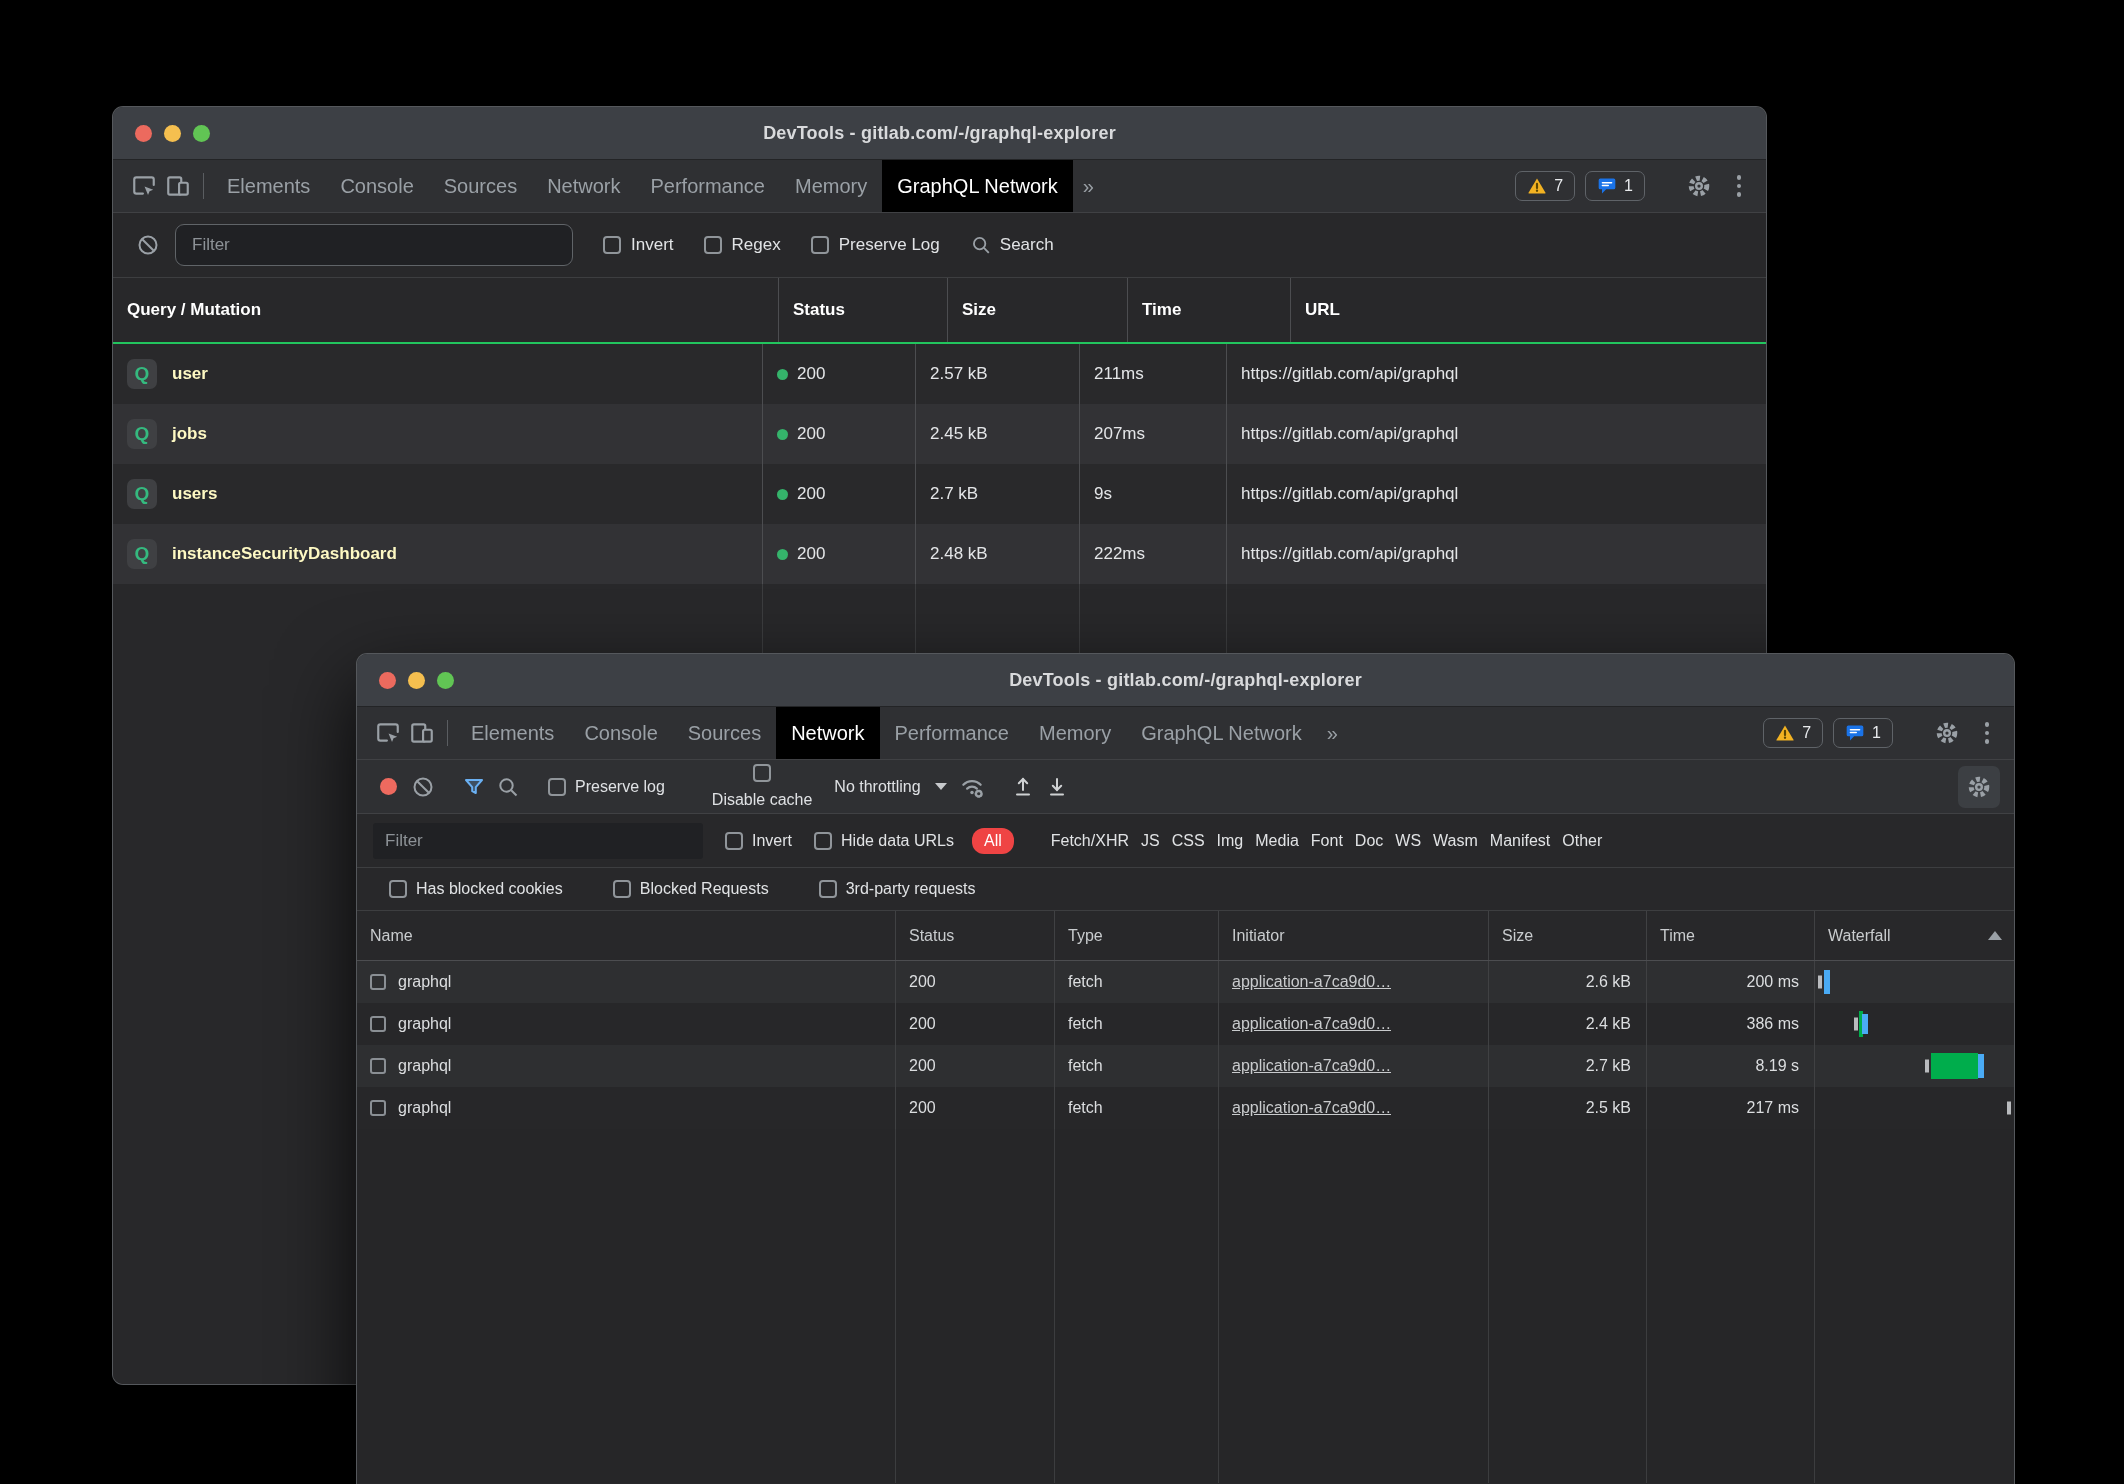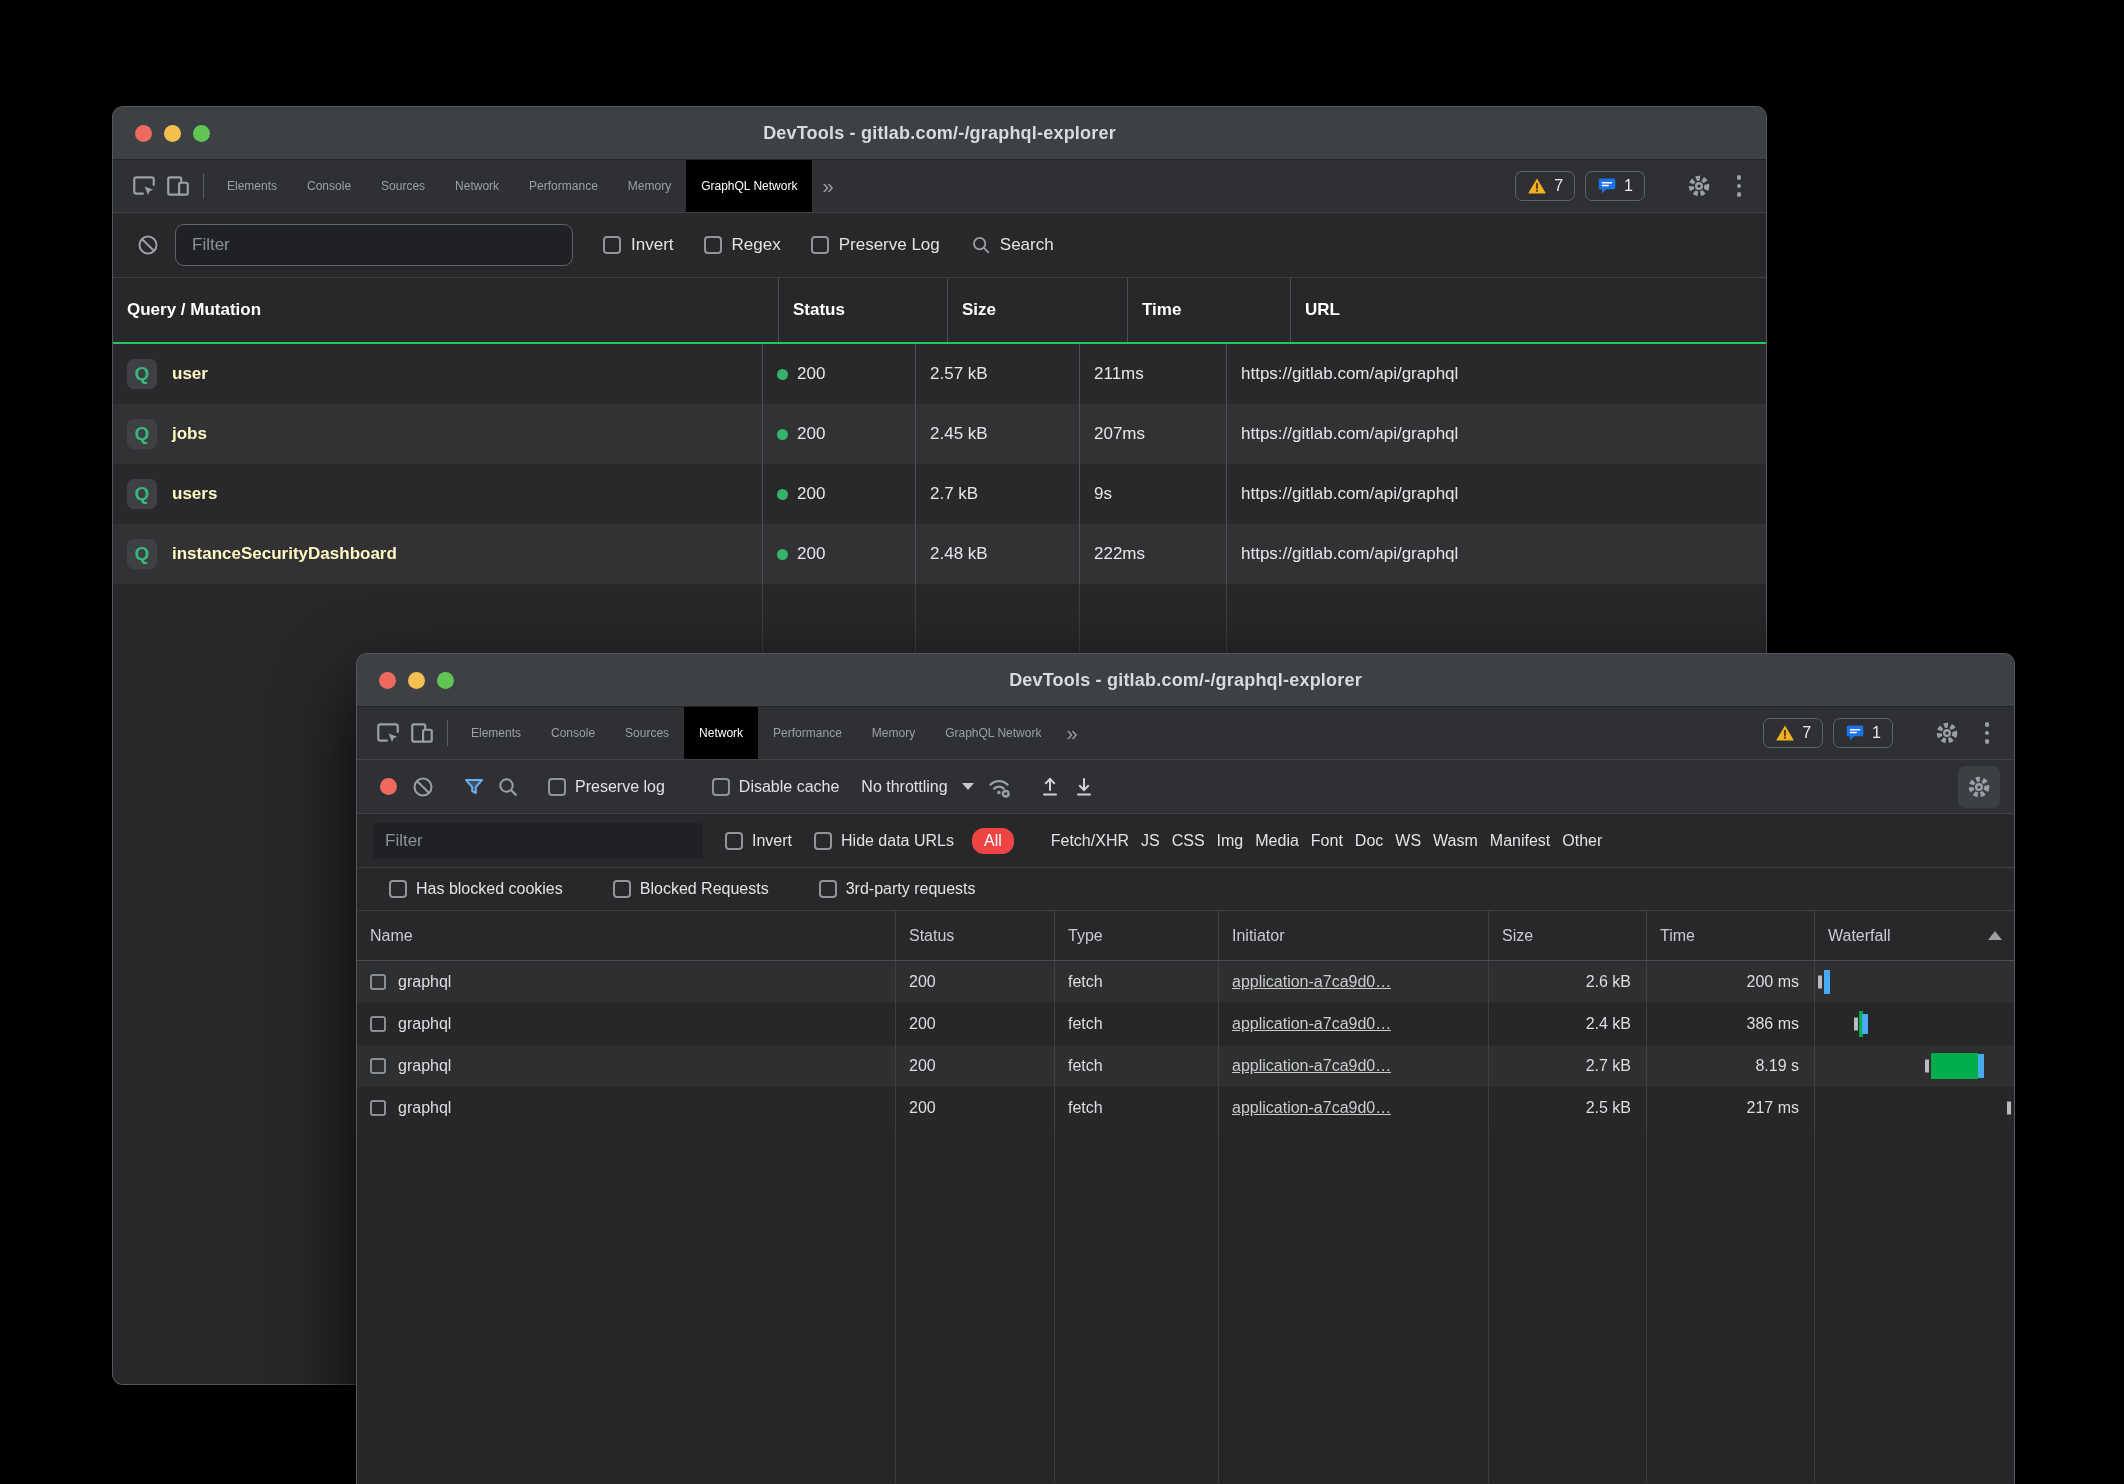--- a/index.html
+++ b/index.html
@@ -21,21 +21,21 @@
   .light.red    { background:#ec6a5e; }
   .light.yellow { background:#f5bf4f; }
   .light.green  { background:#61c554; }
   .title { width:100%; text-align:center; color:#d9dadc; font-weight:bold; font-size:18px; letter-spacing:.2px; }
 
   
   .tabbar { height:53px; background:#2f3033; display:flex; align-items:stretch; border-bottom:1px solid #404144;
             padding-left:14px; }
   .toolbtn { display:flex; align-items:center; justify-content:center; width:34px; cursor:default; }
   .vsep { width:1px; background:#5a5d61; margin:13px 8px; }
-  .tab { display:flex; align-items:center; padding:0 15px; color:#9aa0a6; font-size:12px; white-space:nowrap; }
+  .tab { display:flex; align-items:center; padding:0 15px; color:#9aa0a6; font-size:20px; white-space:nowrap; }
   .tab.selected { background:#000; color:#fff; }
   .chev { display:flex; align-items:center; color:#9aa0a6; font-size:20px; padding:0 10px; }
   .tr-badges { margin-left:auto; display:flex; align-items:center; gap:10px; padding-right:14px; }
   .badge { display:flex; align-items:center; gap:7px; border:1px solid #5f6368; border-radius:7px;
            padding:4px 11px; color:#e8eaed; font-size:16px; }
   .dots { display:flex; flex-direction:column; gap:4px; align-items:center; justify-content:center; width:26px; }
   .dots i { width:4.5px; height:4.5px; border-radius:50%; background:#9aa0a6; }
 
   
   .filterrow { height:65px; display:flex; align-items:center; background:#28282a;
@@ -367,21 +367,21 @@
           <circle cx="10.5" cy="10.5" r="6.2"></circle>
             <path d="M15.2 15.2 L20.5 20.5"></path>
         </svg>
       </span>
       <span class="vsep"></span>
       <span class="fcbgroup" style="margin-left:6px;">
         <span class="cbox"></span>
         <span class="ntlabel">Preserve log</span>
       </span>
       <span class="vsep" style="margin-left:16px;"></span>
-      <span class="fcbgroup" style="">
+      <span class="fcbgroup" style="flex-direction:column;">
         <span class="cbox"></span>
         <span class="ntlabel">Disable cache</span>
       </span>
       <span class="throttle">
         <span>No throttling</span>
         <span class="caret-down"></span>
       </span>
       <span class="toolbtn" style="margin-left:8px;">
         <svg width="26" height="26" viewBox="0 0 24 24" fill="none" stroke="#9aa0a6" stroke-width="2" stroke-linecap="round">
           <path d="M4 10a11 11 0 0 1 16 0"></path>

